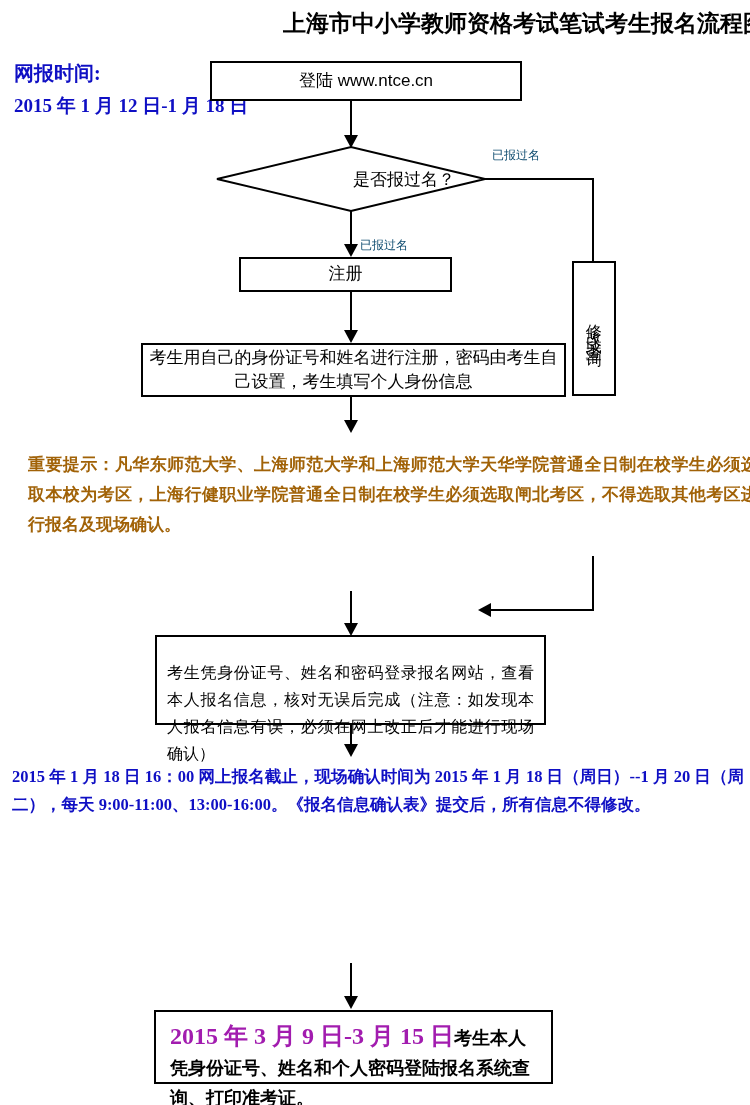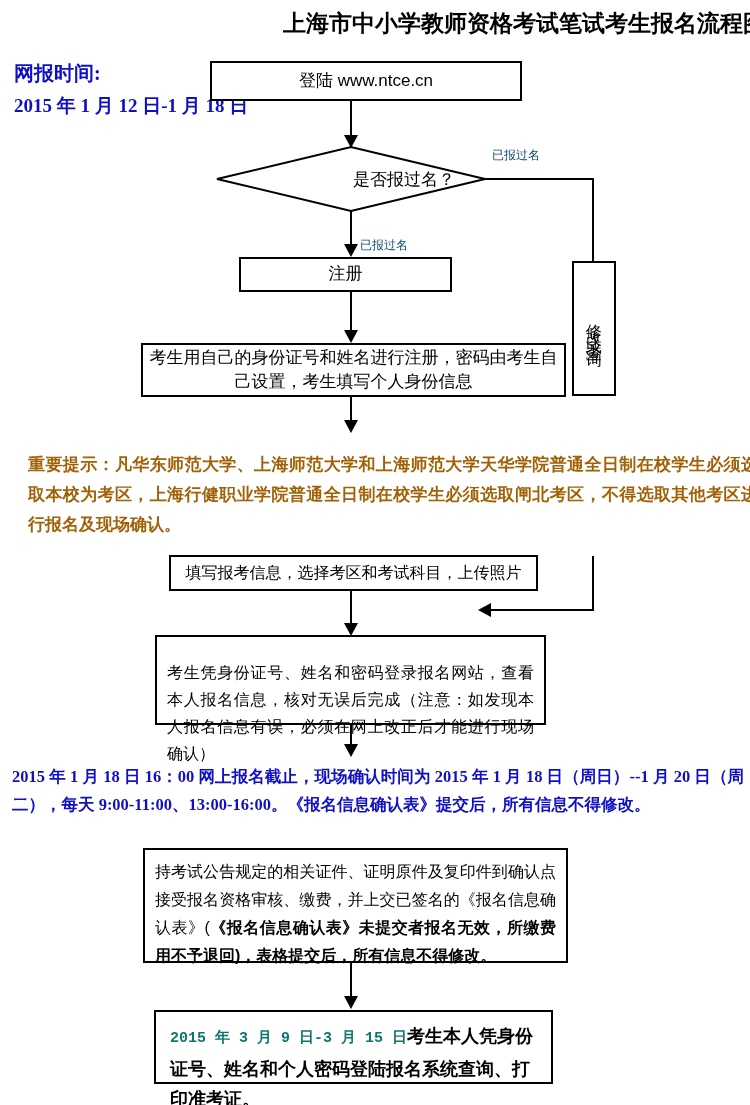--- a/index.html
+++ b/index.html
@@ -70,23 +70,23 @@
     display: block;
   }
   .box-confirm .bold-seg { font-weight: bold; }
   .box-print {
     left: 154px; top: 1010px; width: 399px; height: 74px;
     font-size: 18px; font-weight: bold; text-align: left;
     padding: 9px 14px; line-height: 30px;
     display: block;
   }
   .box-print .date-seg {
-    font-family: Liberation Mono, monospace;
-    color: #0f766e;
-    font-size: 15px;
+    font-family: Liberation Serif, serif;
+    color: #a21caf;
+    font-size: 24px;
   }
   .diamond-label {
     position: absolute;
     left: 247px; top: 168px; width: 208px;
     text-align: right;
     font-size: 17px;
     z-index: 2;
   }
   .branch-label {
     position: absolute;
@@ -163,23 +163,21 @@
   <div class="branch-label branch-no">已报过名</div>
 
   <div class="flow-box box-register">注册</div>
 
   <div class="flow-box box-regdetail">考生用自己的身份证号和姓名进行注册，密码由考生自己设置，考生填写个人身份信息</div>
 
   <div class="flow-box box-modify">修改或查询</div>
 
   <div class="note note-important">重要提示：凡华东师范大学、上海师范大学和上海师范大学天华学院普通全日制在校学生必须选取本校为考区，上海行健职业学院普通全日制在校学生必须选取闸北考区，不得选取其他考区进行报名及现场确认。</div>
 
-  <div class="flow-box box-fillinfo">填写报考信息，选择考区和考试科目，上传照片</div>
 
   <div class="flow-box box-verify">考生凭身份证号、姓名和密码登录报名网站，查看本人报名信息，核对无误后完成（注意：如发现本人报名信息有误，必须在网上改正后才能进行现场确认）</div>
 
   <div class="note note-deadline">2015 年 1 月 18 日 16：00 网上报名截止，现场确认时间为 2015 年 1 月 18 日（周日）--1 月 20 日（周二），每天 9:00-11:00、13:00-16:00。《报名信息确认表》提交后，所有信息不得修改。</div>
 
-  <div class="flow-box box-confirm"><span class="normal-seg">持考试公告规定的相关证件、证明原件及复印件到确认点接受报名资格审核、缴费，并上交已签名的《报名信息确认表》(</span><span class="bold-seg">《报名信息确认表》未提交者报名无效，所缴费用不予退回)，表格提交后，所有信息不得修改。</span></div>
 
   <div class="flow-box box-print"><span class="date-seg">2015 年 3 月 9 日-3 月 15 日</span><span>考生本人凭身份证号、姓名和个人密码登陆报名系统查询、打印准考证。</span></div>
 
 </div>
 
 </body></html>

